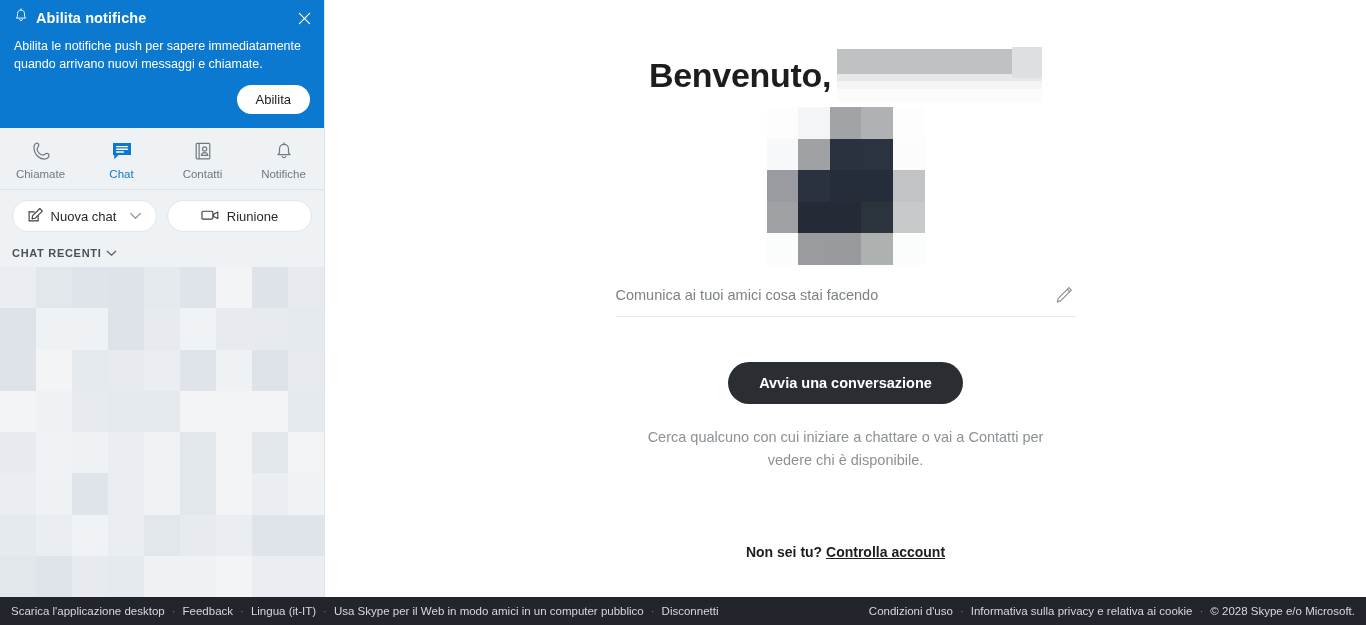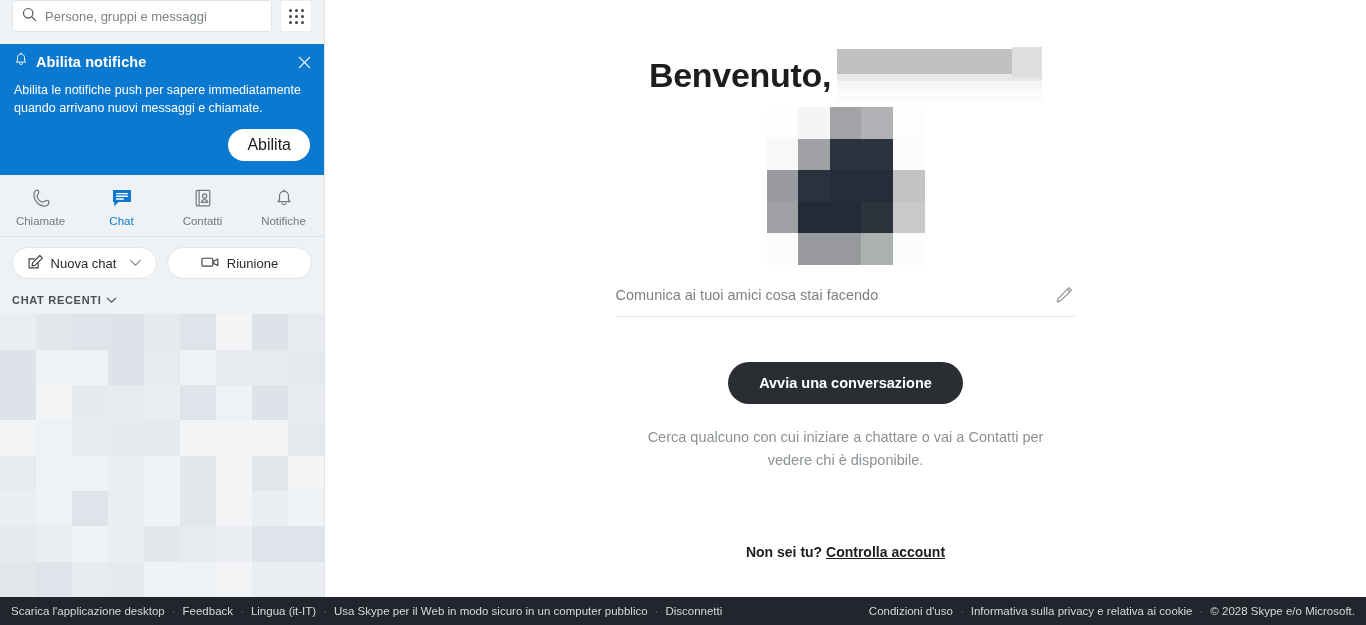--- a/index.html
+++ b/index.html
@@ -82,21 +82,21 @@
   .notif-title-row { display: flex; align-items: center; gap: 8px; margin-bottom: 9px; }
   .notif-title { font-size: 14.5px; font-weight: 700; letter-spacing: .1px; }
   .notif-body { font-size: 12.5px; line-height: 1.45; max-width: 292px; }
   .notif-close {
     position: absolute; right: 10px; top: 8px; width: 20px; height: 20px;
     display: flex; align-items: center; justify-content: center; cursor: pointer;
   }
   .notif-actions { display: flex; justify-content: flex-end; margin-top: 12px; }
   .notif-btn {
     background: #ffffff; color: #1a1c1e; border: 0; border-radius: 16px;
-    padding: 7px 19px; font-size: 16px; font-family: "Liberation Sans", sans-serif;
+    padding: 7px 19px; font-size: 13px; font-family: "Liberation Sans", sans-serif;
     cursor: pointer;
   }
 
   
   .tabs {
     display: flex; background: #eef2f5;
     border-bottom: 1px solid #dde2e6; height: 62px;
   }
   .tab {
     flex: 1 1 0; display: flex; flex-direction: column; align-items: center;
@@ -198,44 +198,20 @@
 </head>
 <body>
 
 <div id="app">
 
   <div class="body-row">
 
     <div class="sidebar">
 
 
-      <div class="search-row">
-        <div class="search-box">
-          <span>
-            <svg width="15" height="15" viewBox="0 0 16 16" aria-hidden="true">
-              <circle cx="6.6" cy="6.6" r="5" fill="none" stroke="#50565a" stroke-width="1.3"></circle>
-              <line x1="10.3" y1="10.3" x2="14.6" y2="14.6" stroke="#50565a" stroke-width="1.3" stroke-linecap="round"></line>
-            </svg>
-          </span>
-          <input class="search-input" type="text" placeholder="Persone, gruppi e messaggi" style="">
-        </div>
-        <div class="dial-btn">
-          <span class="dial-grid">
-            <i></i>
-              <i></i>
-              <i></i>
-              <i></i>
-              <i></i>
-              <i></i>
-              <i></i>
-              <i></i>
-              <i></i>
-          </span>
-        </div>
-      </div>
 
       <div class="notif">
         <div class="notif-title-row">
           <span>
             <svg width="14" height="16" viewBox="0 0 16 18" aria-hidden="true">
               <path d="M8 2.2c-2.3 0-4 1.8-4 4v3.2L2.7 11.4h10.6L12 9.4V6.2c0-2.2-1.7-4-4-4z" fill="none" stroke="#ffffff" stroke-width="1.1" stroke-linejoin="round"></path>
               <path d="M6.4 13.1a1.7 1.7 0 0 0 3.2 0" fill="none" stroke="#ffffff" stroke-width="1.1" stroke-linecap="round"></path>
               <line x1="8" y1="0.9" x2="8" y2="2.2" stroke="#ffffff" stroke-width="1.1" stroke-linecap="round"></line>
             </svg>
           </span>
@@ -466,21 +442,21 @@
   </div>
 
   <div class="statusbar">
     <div class="sb-group" id="sb-left">
         <span class="sb-item">Scarica l'applicazione desktop</span>
         <span class="sb-sep">·</span>
         <span class="sb-item">Feedback</span>
         <span class="sb-sep">·</span>
         <span class="sb-item">Lingua (it-IT)</span>
         <span class="sb-sep">·</span>
-        <span class="sb-item">Usa Skype per il Web in modo sicuro in un computer pubblico</span>
+        <span class="sb-item">Usa Skype per il Web in modo amici in un computer pubblico</span>
         <span class="sb-sep">·</span>
         <span class="sb-item">Disconnetti</span>
       </div>
     <div class="sb-group" id="sb-right">
         <span class="sb-item">Condizioni d'uso</span>
         <span class="sb-sep">·</span>
         <span class="sb-item">Informativa sulla privacy e relativa ai cookie</span>
         <span class="sb-sep">·</span>
         <span class="sb-item sb-static">© 2028 Skype e/o Microsoft.</span>
       </div>

